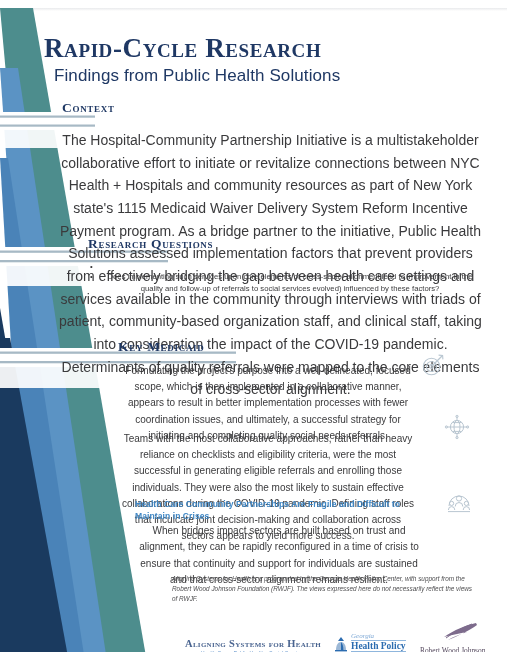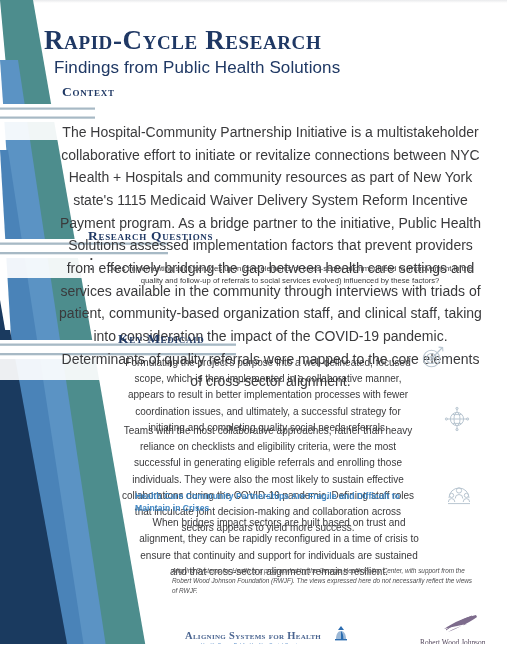--- a/index.html
+++ b/index.html
@@ -8,20 +8,21 @@
     background:#ffffff;
     font-family:"Liberation Sans", sans-serif;
     overflow:hidden;
     position:relative;
   }
   #page{
     position:absolute;inset:0;
     width:507px;height:644px;
     background:#ffffff;
     overflow:hidden;
+    margin-top:8px;
   }
   
   .top-edge{
     position:absolute;top:0;left:0;width:507px;height:3px;
     background:linear-gradient(to bottom,#e9eaec,#ffffff);
   }
   
   .bands{
     position:absolute;left:0;top:0;width:160px;height:660px;
     overflow:hidden;
@@ -231,21 +232,21 @@
     </svg>
   </div>
 
   <div class="content">
 
     <div class="title-block">
       <div class="title">Rapid-Cycle Research</div>
       <div class="subtitle">Findings from Public Health Solutions</div>
     </div>
 
-    <div class="sec-head" style="left:62px;top:84px;">Context</div>
+    <div class="sec-head" style="left:62px;top:92px;">Context</div>
     <div class="body-text" style="left:58px;top:121px;width:425px;">The Hospital-Community Partnership Initiative is a multistakeholder collaborative effort to initiate or revitalize connections between NYC Health + Hospitals and community resources as part of New York state's 1115 Medicaid Waiver Delivery System Reform Incentive Payment program. As a bridge partner to the initiative, Public Health Solutions assessed implementation factors that prevent providers from effectively bridging the gap between health care settings and services available in the community through interviews with triads of patient, community-based organization staff, and clinical staff, taking into consideration the impact of the COVID-19 pandemic. Determinants of quality referrals were mapped to the core elements of cross-sector alignment.</div>
 
     <div class="sec-head" style="left:88px;top:228px;">Research Questions</div>
     <ul class="rq-list" style="left:90px;top:253px;width:390px;">
       <li>
         <span class="dot">•</span>
       </li>
       <li>
         <span class="dot">•</span>
         <span>Does implementing such services upon core elements of cross-sector alignment lead to improvement in the quality and follow-up of referrals to social services evolved) influenced by these factors?</span>
@@ -312,20 +313,25 @@
 
       <div class="logo ghpc-wrap" style="left:334px;top:13px;">
         <span>
           <svg width="14" height="16" viewBox="0 0 14 16" xmlns="http://www.w3.org/2000/svg">
             <path d="M7 1 L10 5 L4 5 Z" fill="#2b6cb0"></path>
             <path d="M2 14 C2 9 4 6 7 6 C10 6 12 9 12 14 Z" fill="#9cb8d6"></path>
             <path d="M7 6 C8.6 7.6 9.4 10.4 9.4 14 L7 14 Z" fill="#2b6cb0"></path>
             <rect x="1" y="14" width="12" height="1.4" fill="#2b6cb0"></rect>
           </svg>
         </span>
+        <span class="ghpc-text">
+          <span class="ghpc-georgia">Georgia</span>
+          <span class="ghpc-hp">Health Policy</span>
+          <span class="ghpc-center">Center</span>
+        </span>
       </div>
 
       <div class="logo" style="left:420px;top:2px;">
         <span>
           <svg width="60" height="20" viewBox="0 0 60 20" xmlns="http://www.w3.org/2000/svg">
             <path d="M56 1 C46 3 34 8 24 15 C32 13 40 11 47 10 C40 12 33 15 28 18 C38 14 50 8 57 3 Z" fill="#7d6b8c"></path>
             <path d="M52 2 C44 5 34 10 26 16" stroke="#7d6b8c" stroke-width="1" fill="none"></path>
           </svg>
         </span>
         <div class="rwjf-text">Robert Wood Johnson</div>

